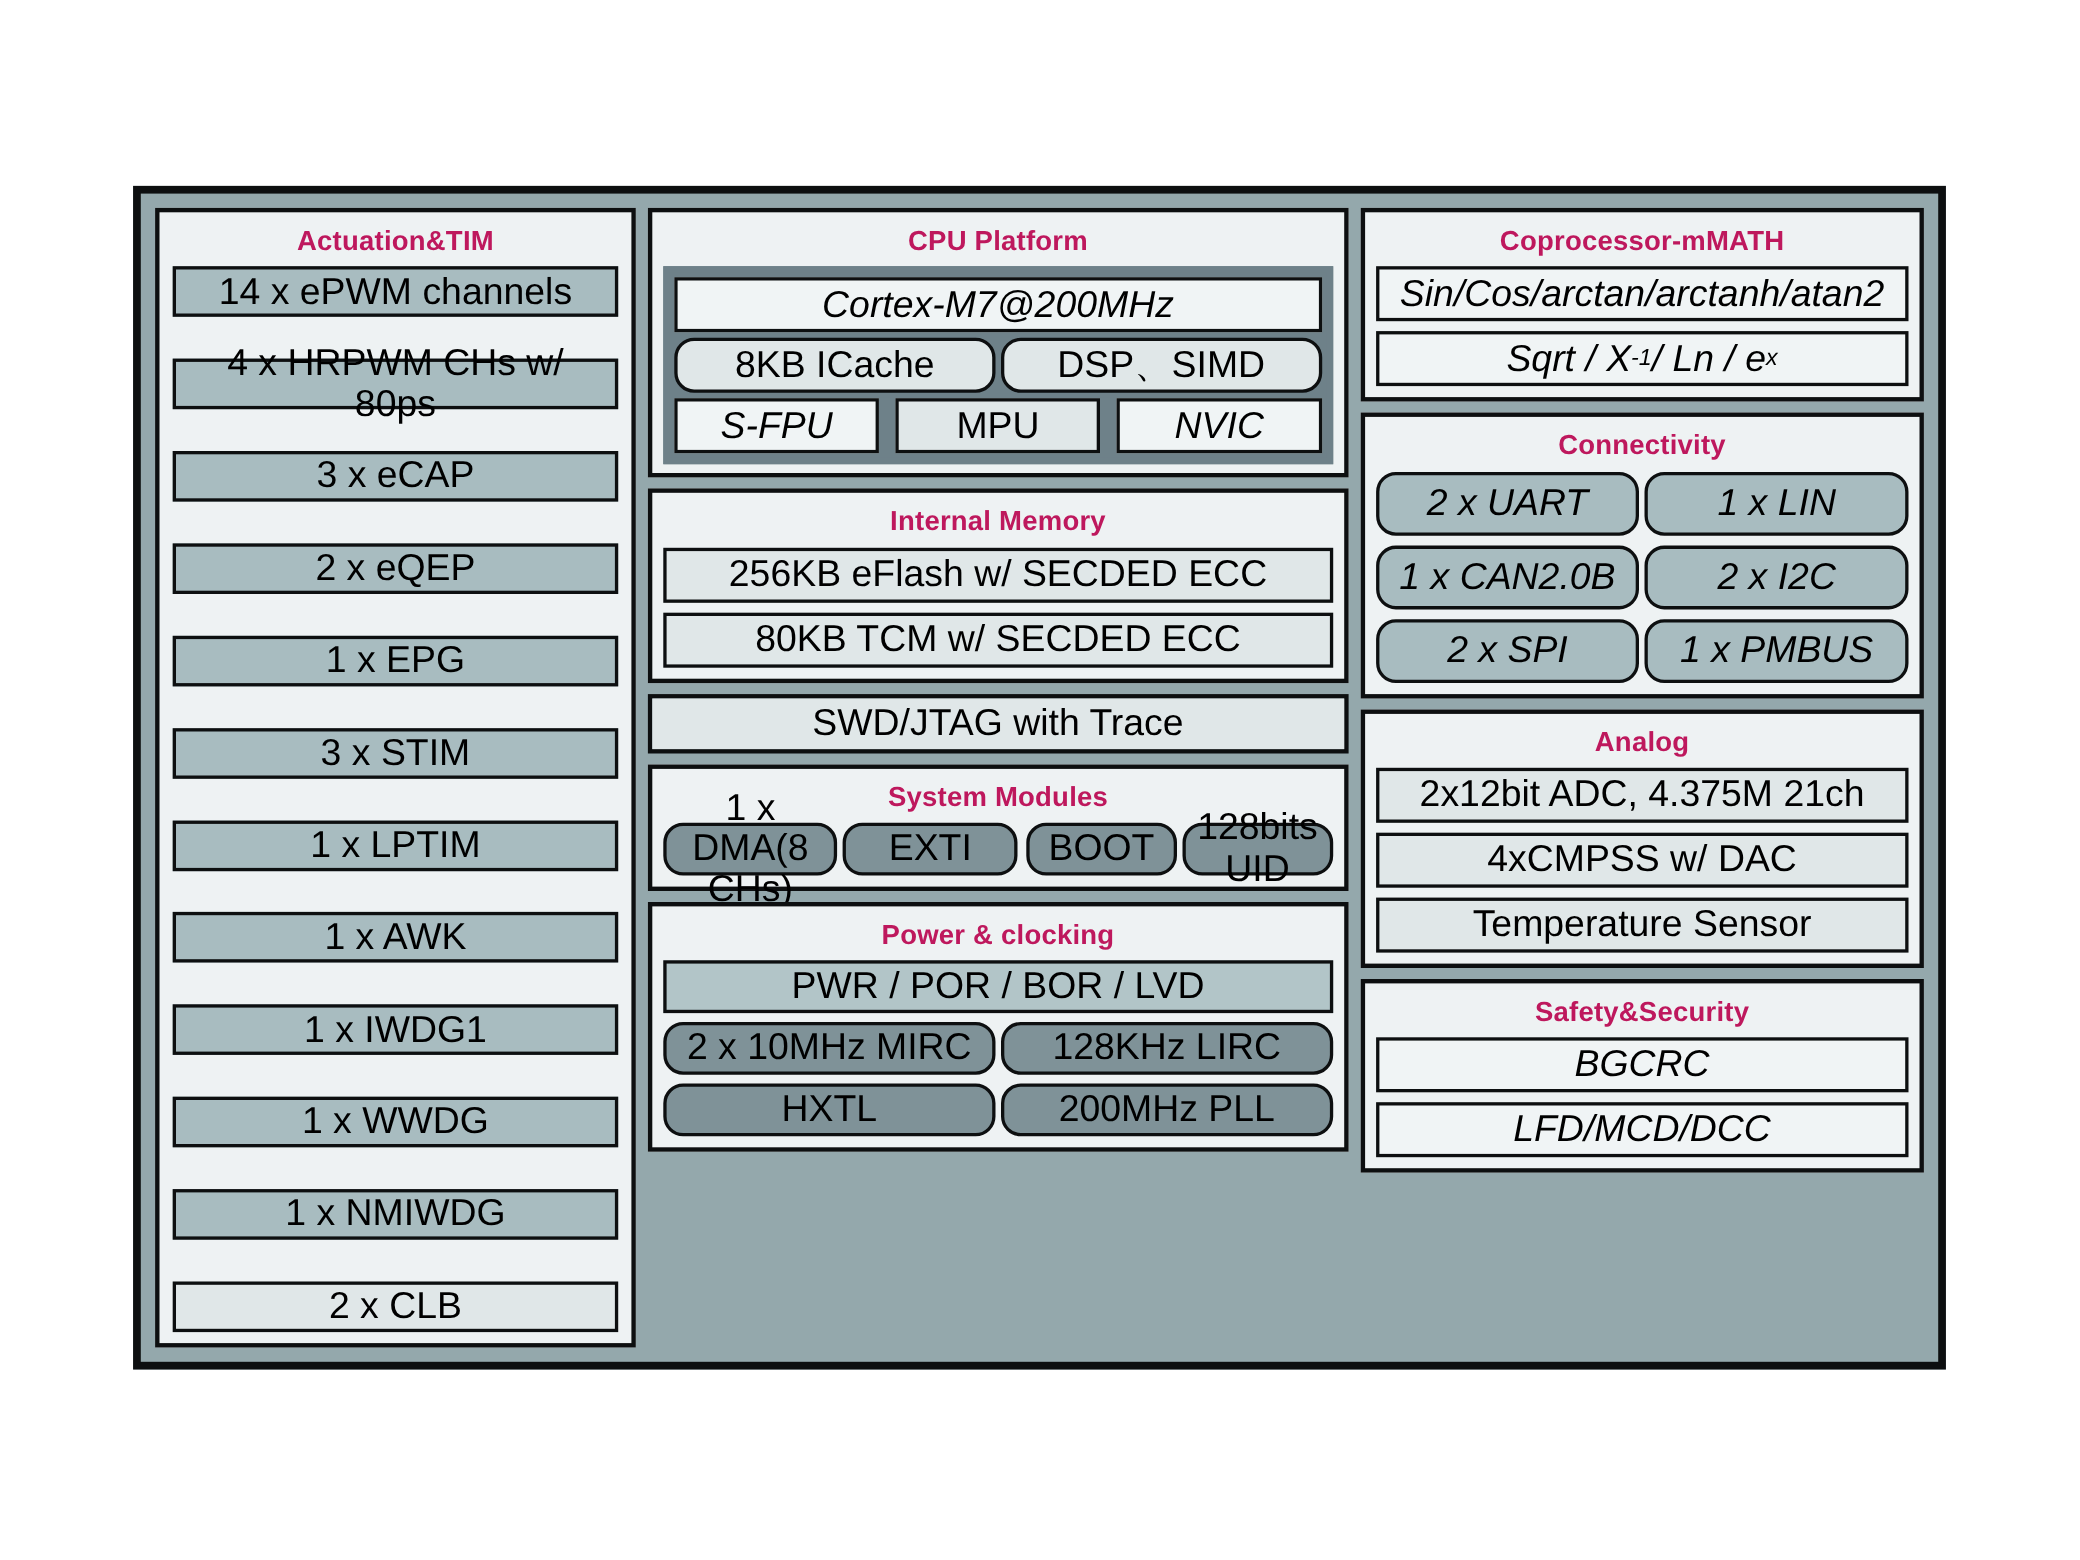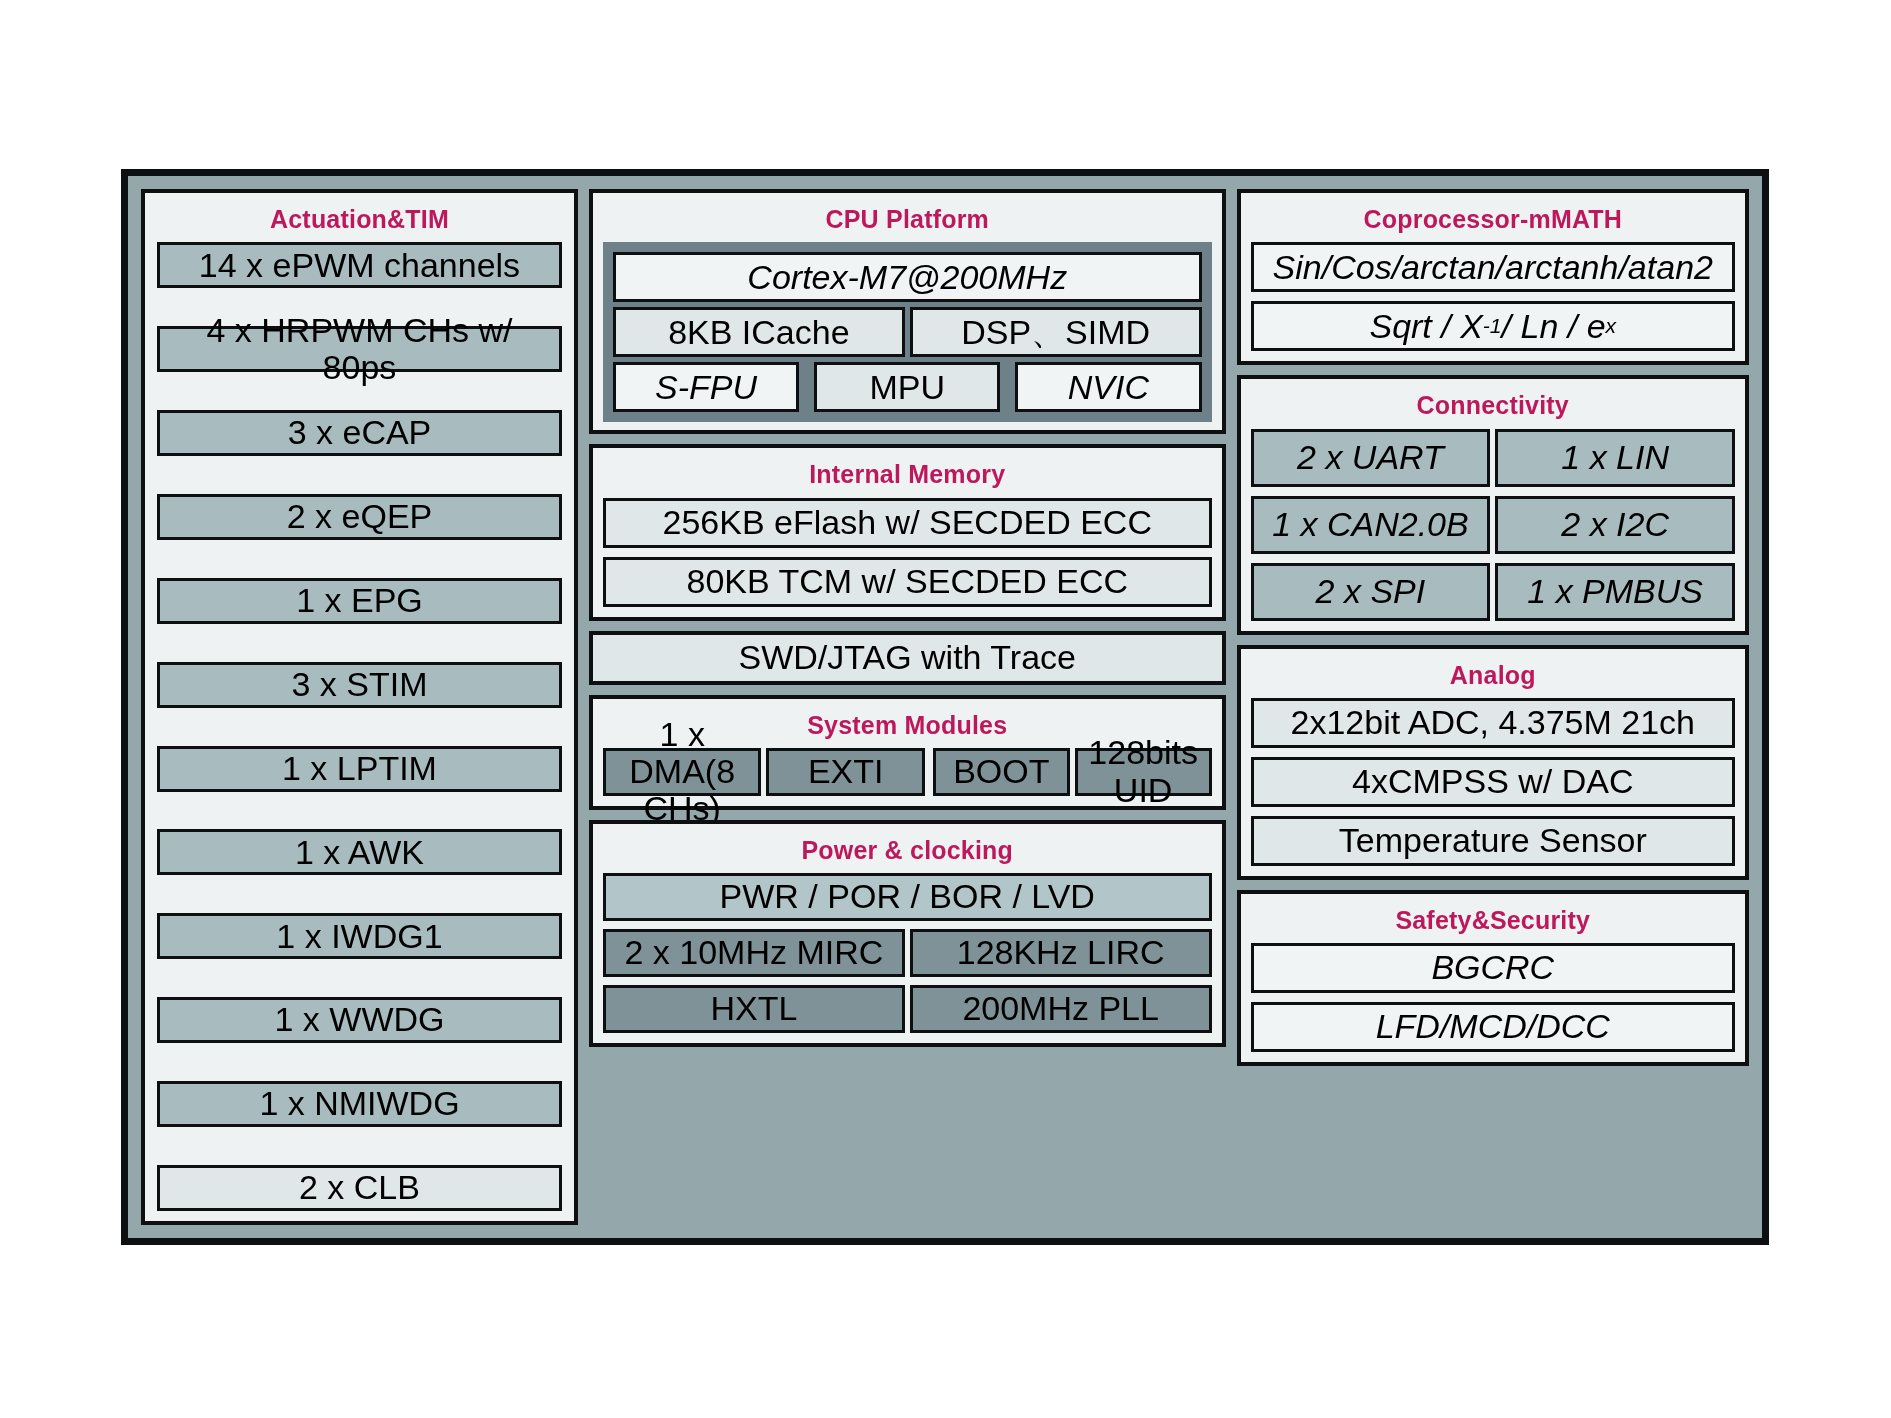--- a/index.html
+++ b/index.html
@@ -88,21 +88,21 @@
     border: 6px solid #6e8189;
     background: #6e8189;
     box-sizing: border-box;
     padding: 4px;
     display: flex;
     flex-direction: column;
     gap: 5px;
   }
   .cpu-inner .blk { height: 50px; }
   .row2 { display: flex; gap: 5px; }
-  .row2 > .blk { flex: 1 1 0; }
+  .row2 > .blk { flex: 1 1 0; border-radius: 18px; }
   .row3 { display: flex; gap: 15px; }
   .row3 > .blk { flex: 1 1 0; }
 
   
   .mem-list { display: flex; flex-direction: column; gap: 9px; }
   .mem-list .blk { height: 50px; }
 
   .swd-wrap {
     background: #eef2f3;
     border: 4px solid #0d0f10;

